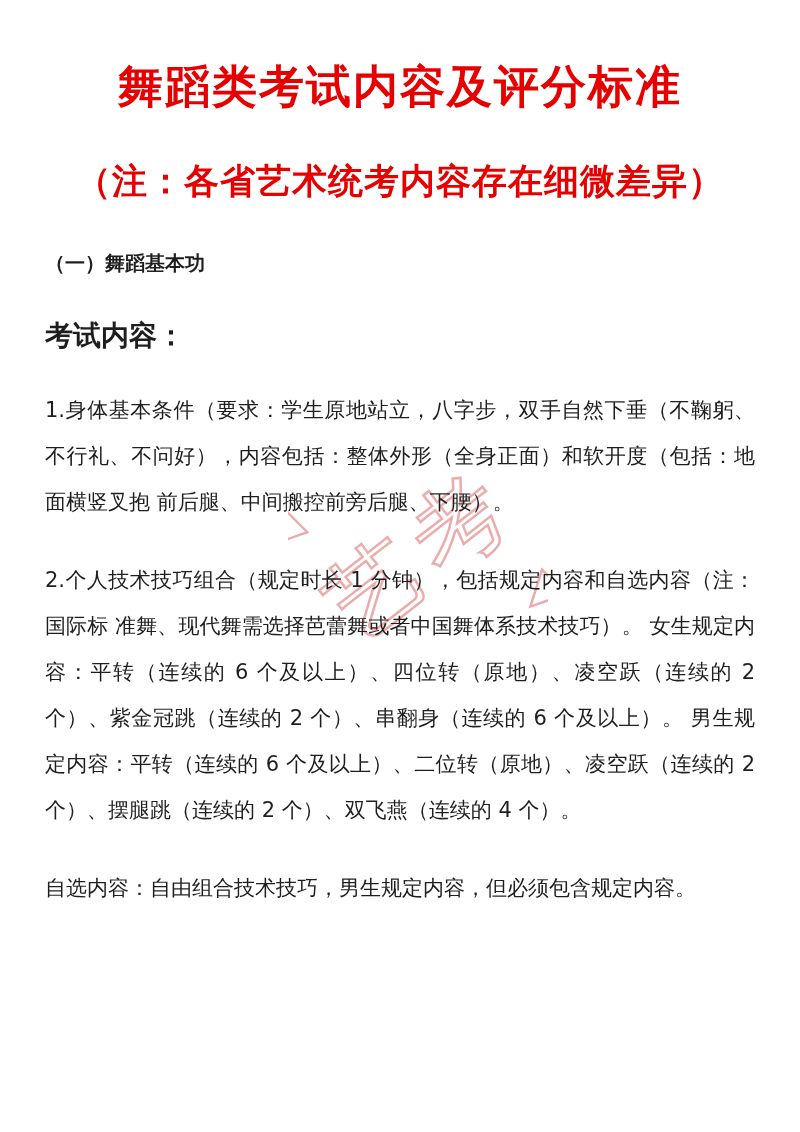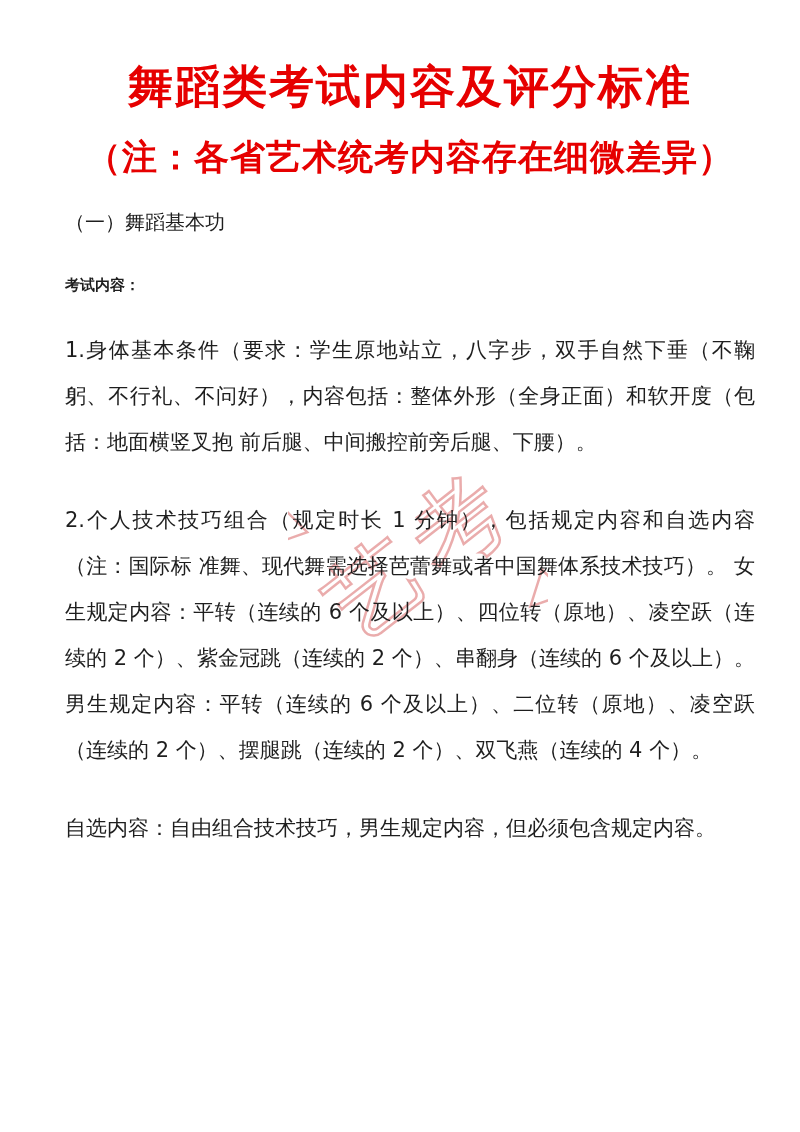--- a/index.html
+++ b/index.html
@@ -18,50 +18,49 @@
     top: 420px;
     width: 260px;
     height: 300px;
     z-index: 0;
     opacity: 0.55;
     pointer-events: none;
   }
   .content {
     position: relative;
     z-index: 1;
-    padding: 62px 45px 0 65px;
+    padding: 62px 45px 0 45px;
     box-sizing: border-box;
   }
   .title {
     margin: 0;
     color: #e60000;
     font-size: 45px;
     line-height: 1.1;
     font-weight: 900;
     text-align: center;
     letter-spacing: 2px;
   }
   .subtitle {
-    margin: 29px 0 0 0;
+    margin: 50px 0 0 0;
     color: #e60000;
     font-size: 35px;
     line-height: 1.1;
     font-weight: 900;
     text-align: center;
     letter-spacing: 1px;
-    font-family: Liberation Mono, monospace;
   }
   .sec-heading {
-    margin: 30px 0 0 0;
+    margin: 50px 0 0 0;
     font-size: 20px;
-    font-weight: 400;
+    font-weight: 700;
   }
   .label-line {
     margin: 40px 0 0 0;
-    font-size: 15px;
+    font-size: 28px;
     font-weight: 700;
   }
   .body-par {
     margin: 32px 0 0 0;
     font-size: 21px;
     line-height: 46px;
     text-align: justify;
   }
   .body-par strong { font-weight: 400; }
 </style>

